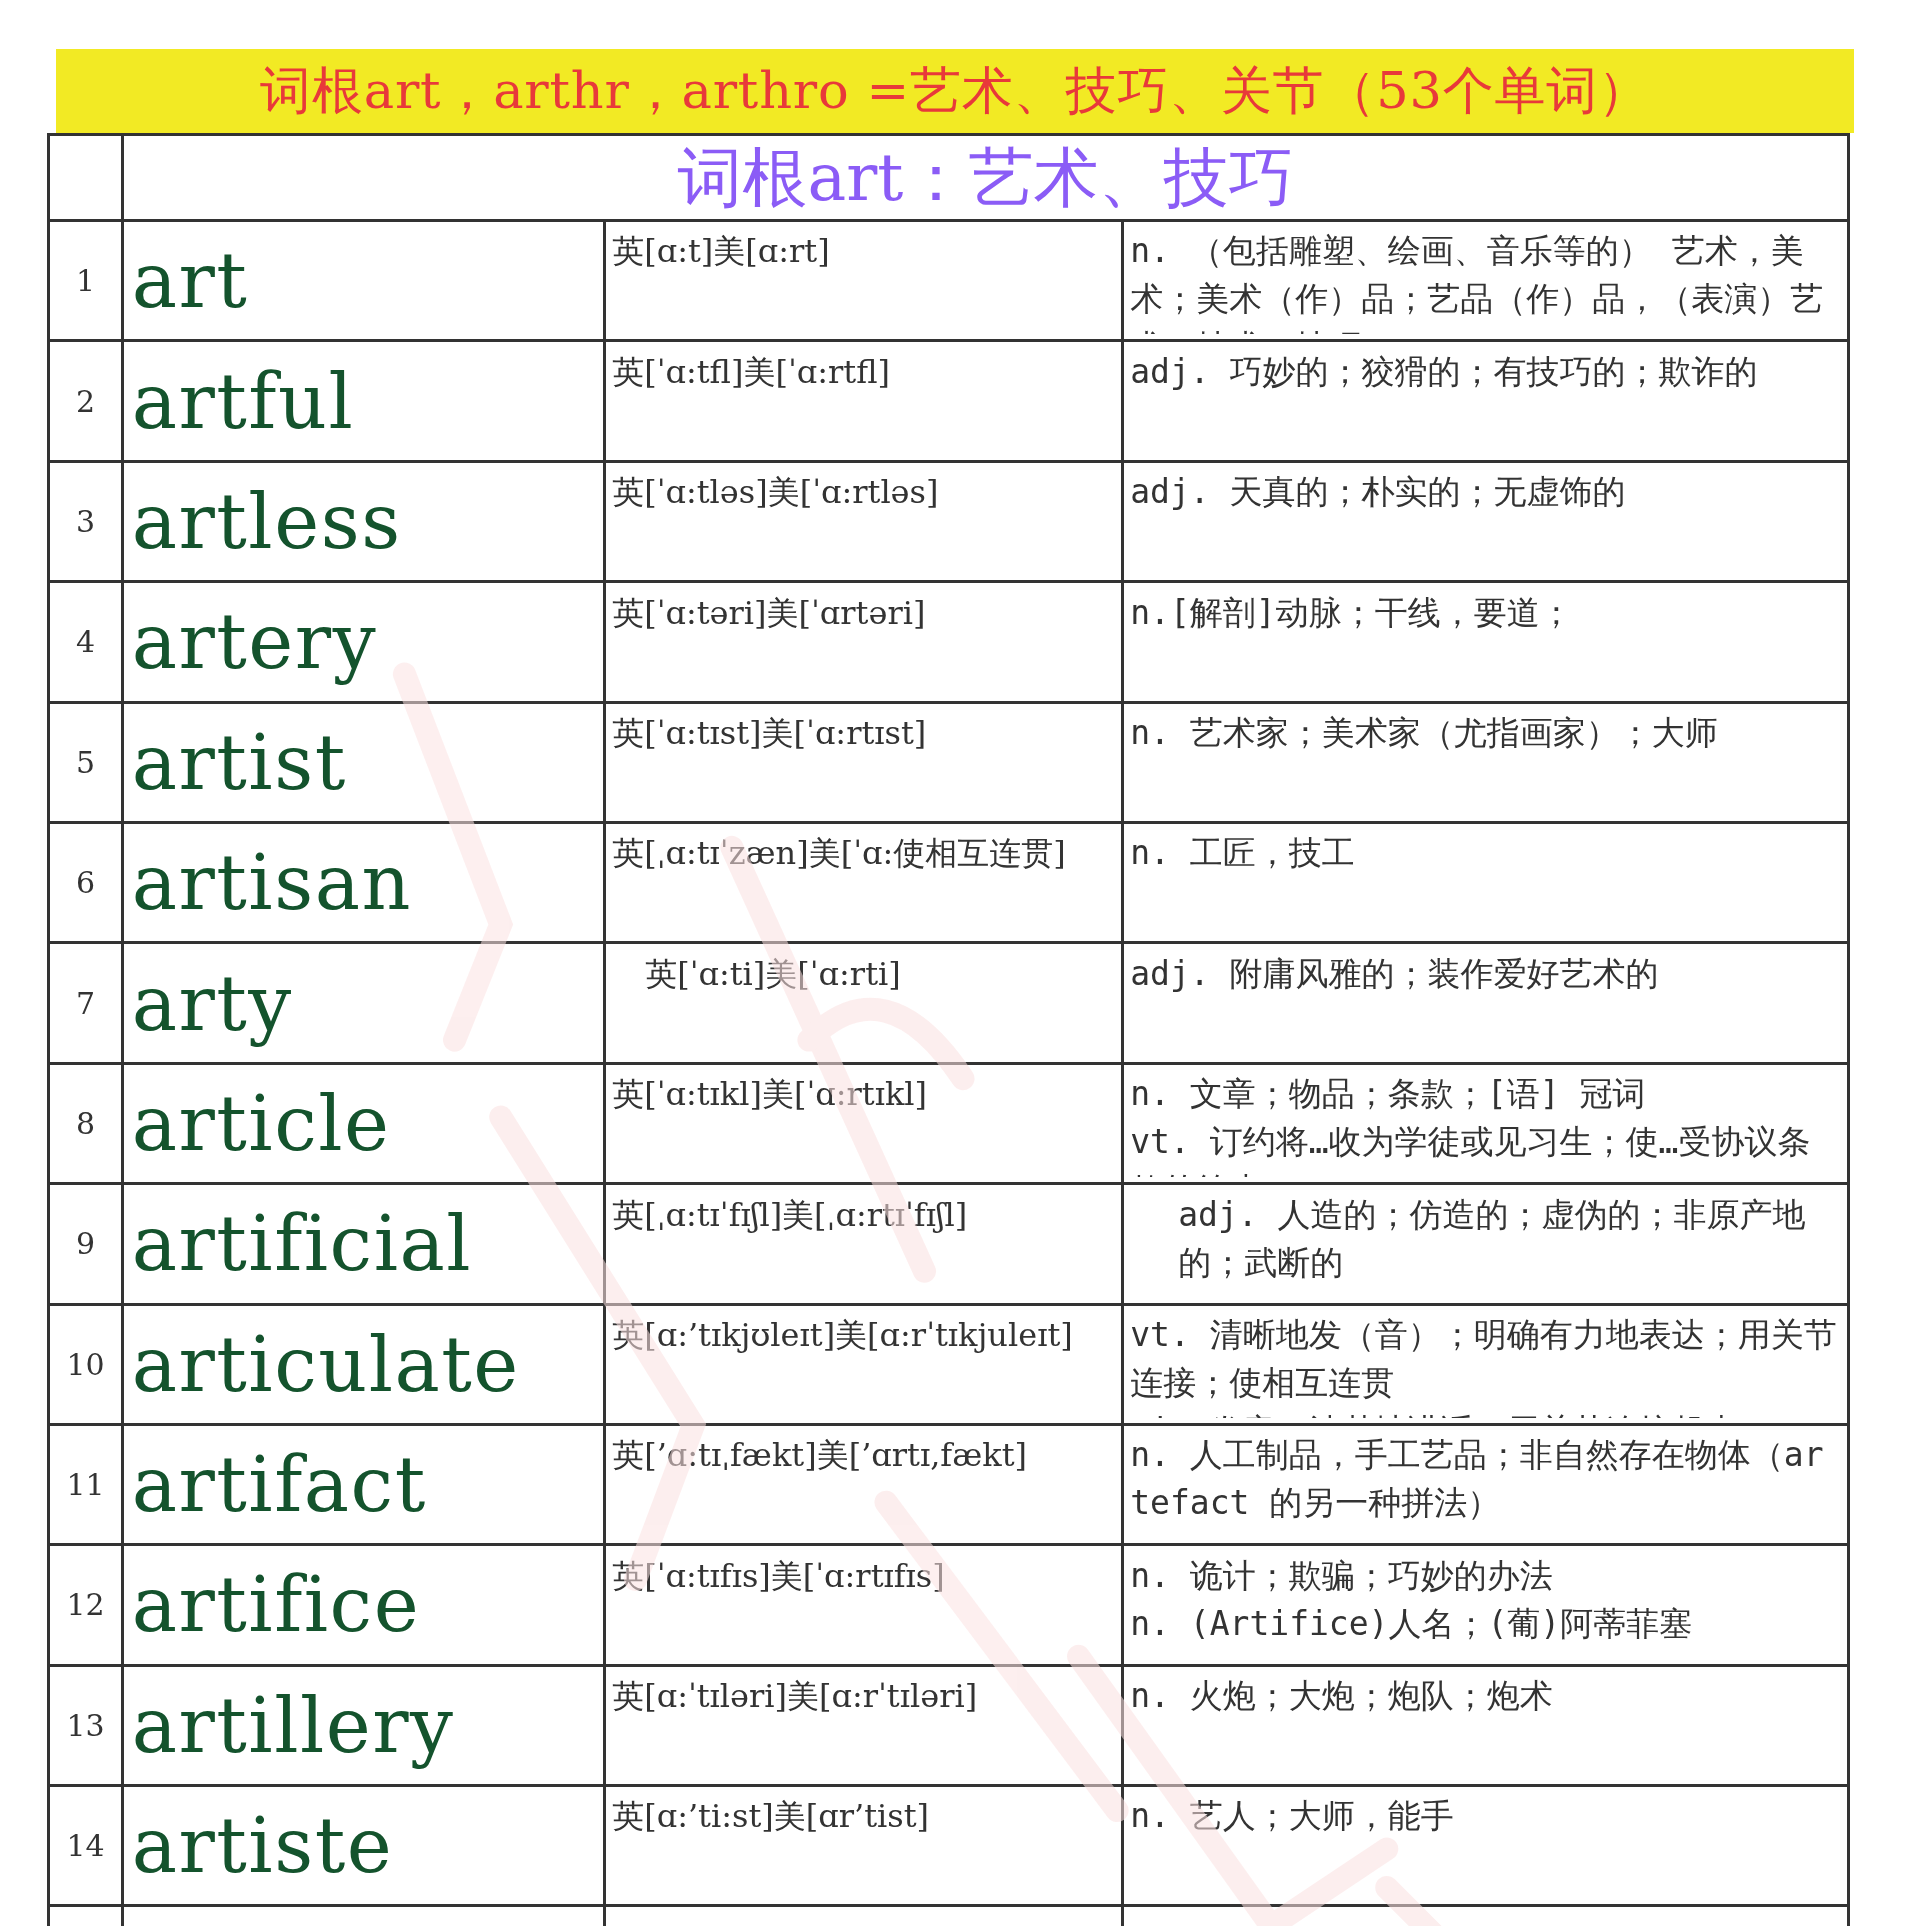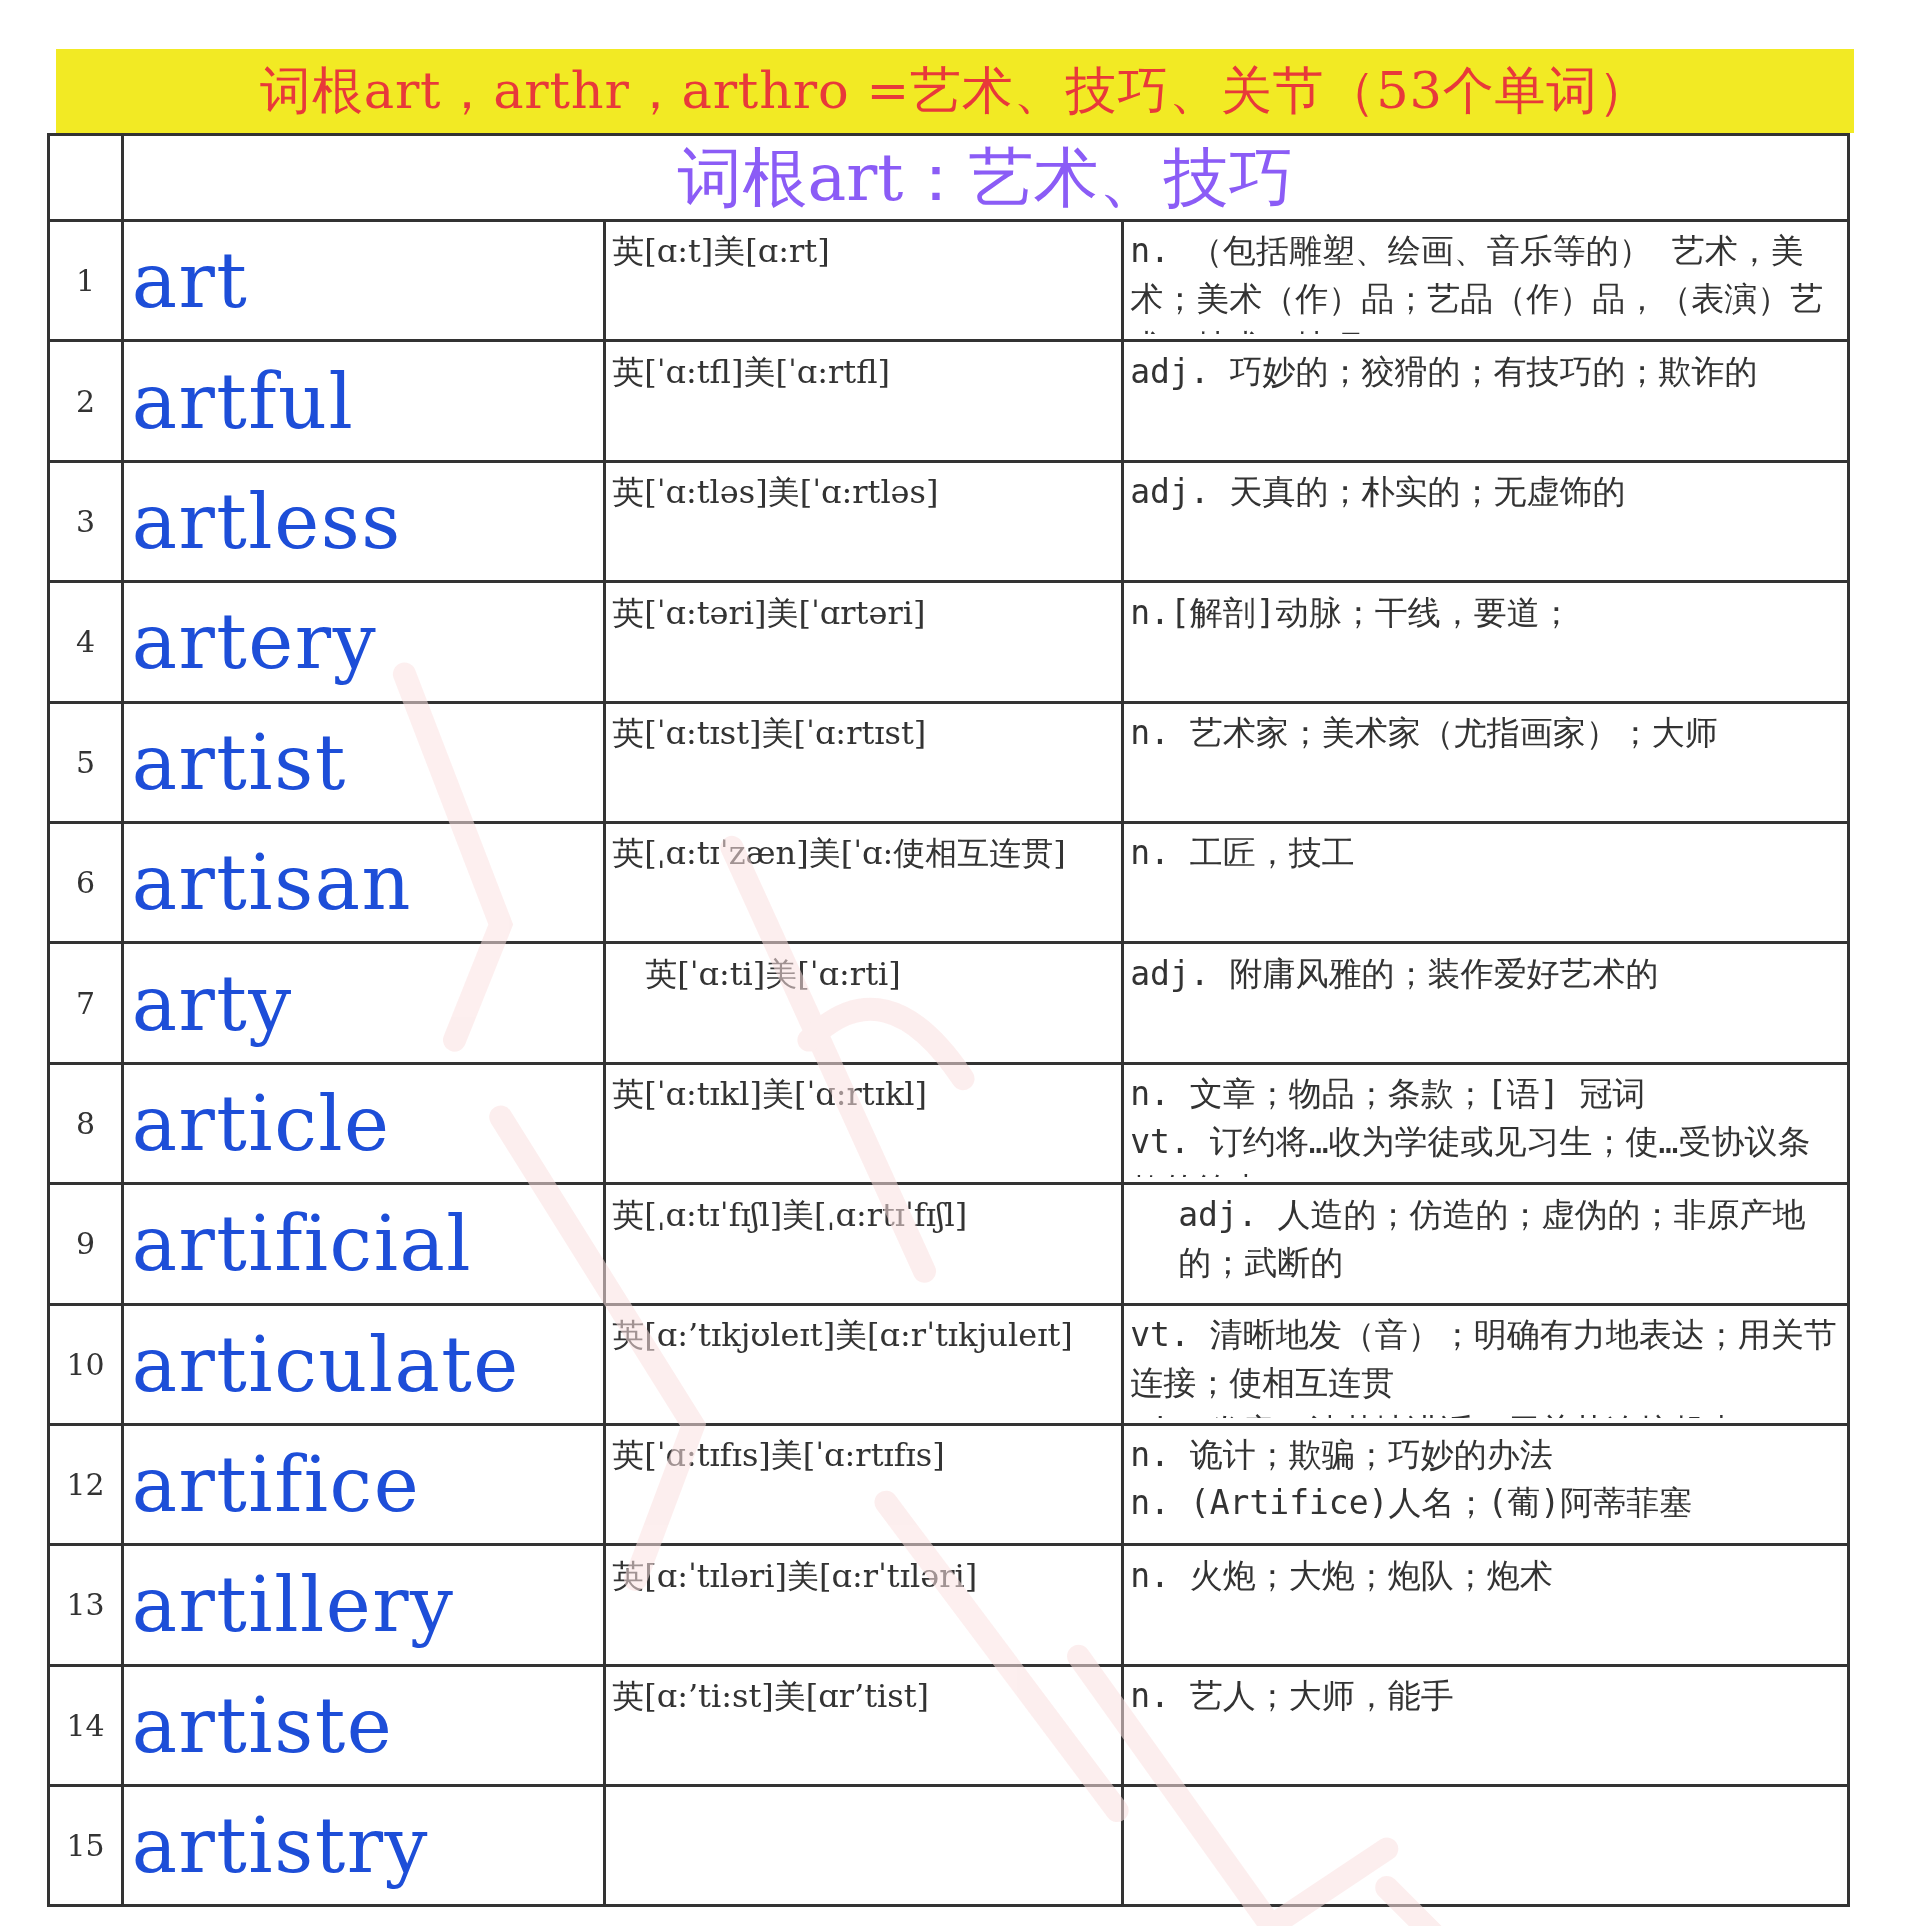--- a/index.html
+++ b/index.html
@@ -25,21 +25,21 @@
     text-align:center; vertical-align:middle !important;
     color:#8b5cf6; font-size:65px; line-height:83px; white-space:nowrap;
   }
   tr.word-row td { height:112px; }
   td.num {
     text-align:center; vertical-align:middle !important;
     font-size:30px; color:#333;
   }
   td.word {
     vertical-align:middle !important; font-size:76px; padding-left:7.7px !important;
-    white-space:nowrap; letter-spacing:1.5px; color:#1d4ed8;
+    white-space:nowrap; letter-spacing:1.5px; color:#14532d;
   }
   td.phon, td.def {
     font-size:32px; line-height:48px; padding:5.4px 5.4px 0 6.2px !important;
     word-break:break-all; color:#333;
   }
   td.def { font-family:"DejaVu Sans Mono","Liberation Mono",monospace; font-size:33px; }
   .cell-clip { height:107px; overflow:hidden; }
   .watermark {
     position:absolute; left:0; top:0; width:1911px; height:2703px; pointer-events:none;
   }
@@ -159,20 +159,30 @@
         <td class="word">articulate</td>
         <td class="phon">
           <div class="cell-clip" style="white-space: pre-wrap;">英[ɑ:’tɪkjʊleɪt]美[ɑ:rˈtɪkjuleɪt]</div>
         </td>
         <td class="def">
           <div class="cell-clip" style="white-space: pre-wrap;">vt. 清晰地发（音）；明确有力地表达；用关节连接；使相互连贯
 vi. 发音，清楚地讲话，用关节连接起来</div>
         </td>
       </tr>
       <tr class="word-row">
+        <td class="num">11</td>
+        <td class="word">artifact</td>
+        <td class="phon">
+          <div class="cell-clip" style="white-space: pre-wrap;">英[’ɑ:tɪˌfækt]美[’ɑrtɪ,fækt]</div>
+        </td>
+        <td class="def">
+          <div class="cell-clip" style="white-space: pre-wrap;">n. 人工制品，手工艺品；非自然存在物体（artefact 的另一种拼法）</div>
+        </td>
+      </tr>
+      <tr class="word-row">
         <td class="num">12</td>
         <td class="word">artifice</td>
         <td class="phon">
           <div class="cell-clip" style="white-space: pre-wrap;">英[ˈɑ:tɪfɪs]美[ˈɑ:rtɪfɪs]</div>
         </td>
         <td class="def">
           <div class="cell-clip" style="white-space: pre-wrap;">n. 诡计；欺骗；巧妙的办法
 n. (Artifice)人名；(葡)阿蒂菲塞</div>
         </td>
       </tr>

